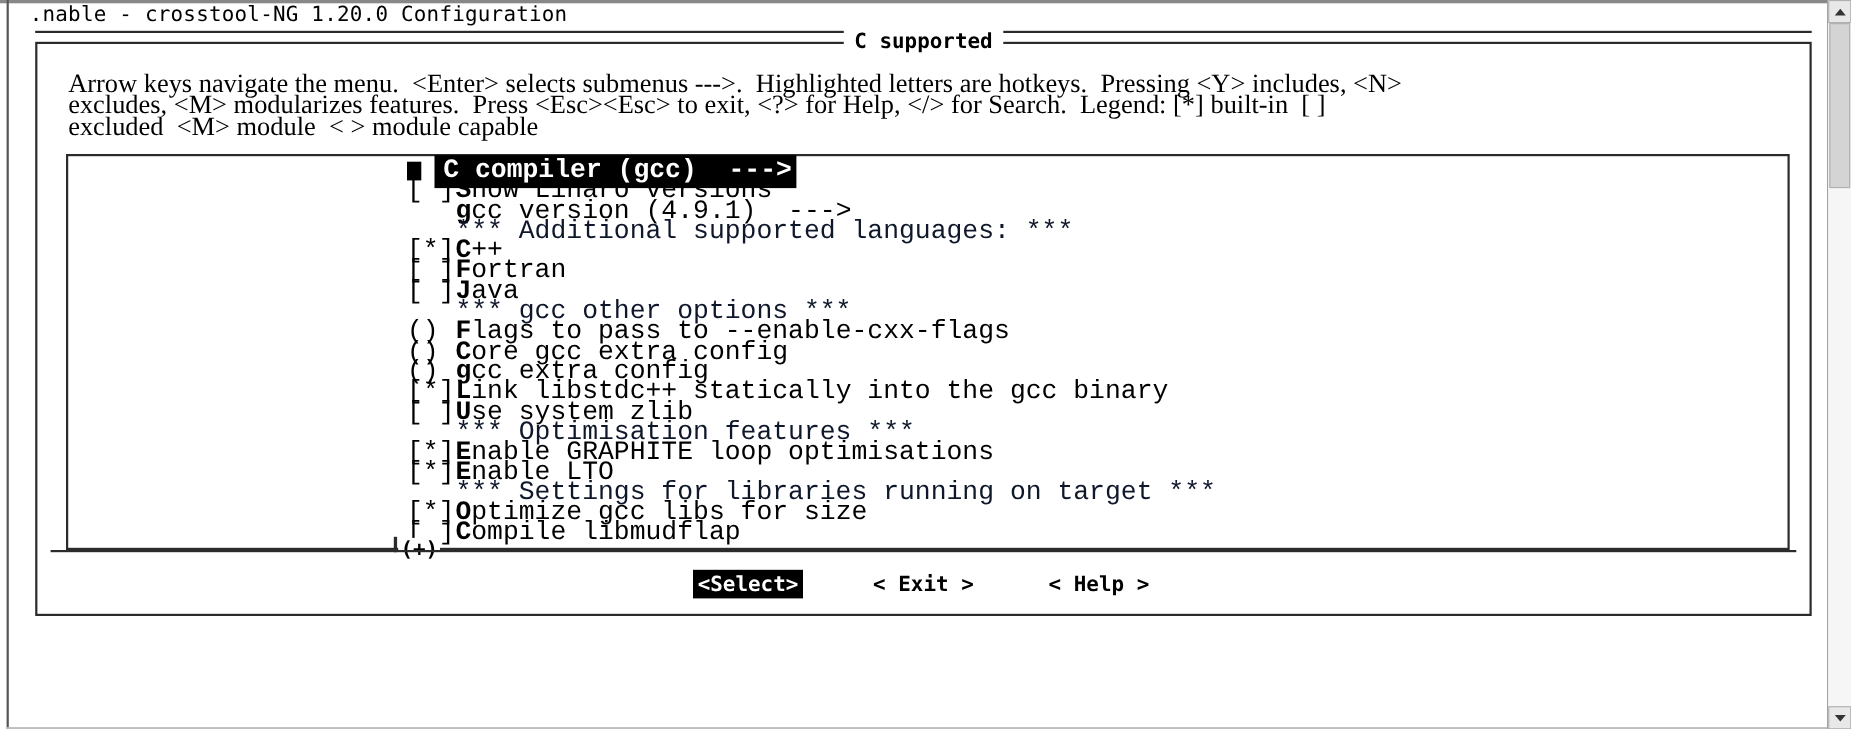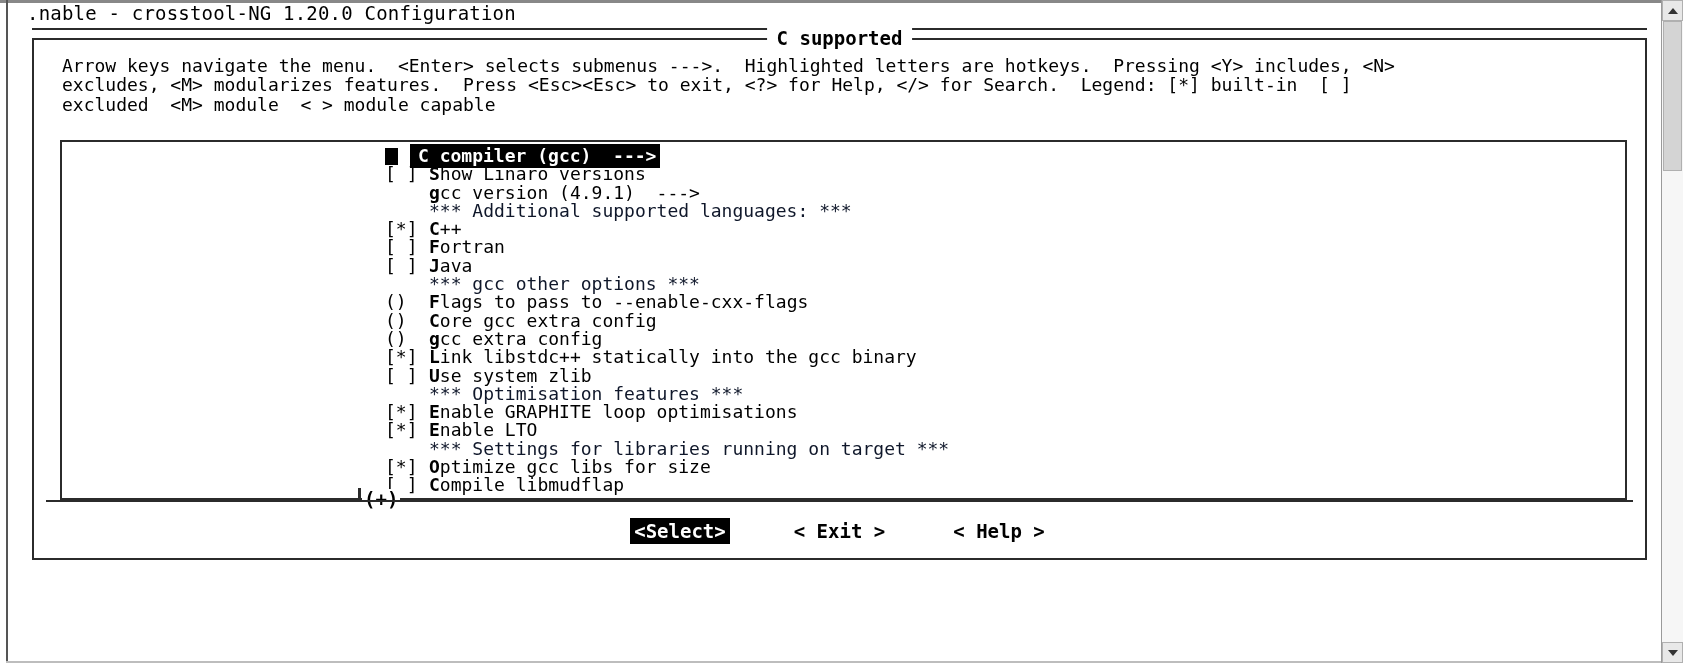--- a/index.html
+++ b/index.html
@@ -144,47 +144,49 @@
     font-size: 19px;
     line-height: 22px;
     font-weight: bold;
     white-space: pre;
   }
 
   
   #help-text {
     position: absolute;
     left: 28px;
-    top: 16px;
+    top: 28px;
     right: 18px;
-    font-size: 18px;
+    font-size: 24px;
     line-height: 19.3px;
     white-space: pre;
+    font-family: Liberation Serif, serif;
   }
 
   
   #menu-box {
     position: absolute;
     left: 26px;
     top: 100px;
     right: 18px;
     height: 360px;
     border: 2px solid #2b2b2b;
     box-sizing: border-box;
     background: #ffffff;
   }
 
   #menu-list {
     position: absolute;
-    left: 323px;
+    left: 308px;
     top: 5px;
     right: 4px;
-    font-size: 18px;
+    font-size: 24px;
     line-height: 18.3px;
     white-space: pre;
+    font-family: Liberation Mono, monospace;
   }
 
   .menu-row {
     display: block;
     height: 18.3px;
     white-space: pre;
     position: relative;
   }
 
   .mark {

